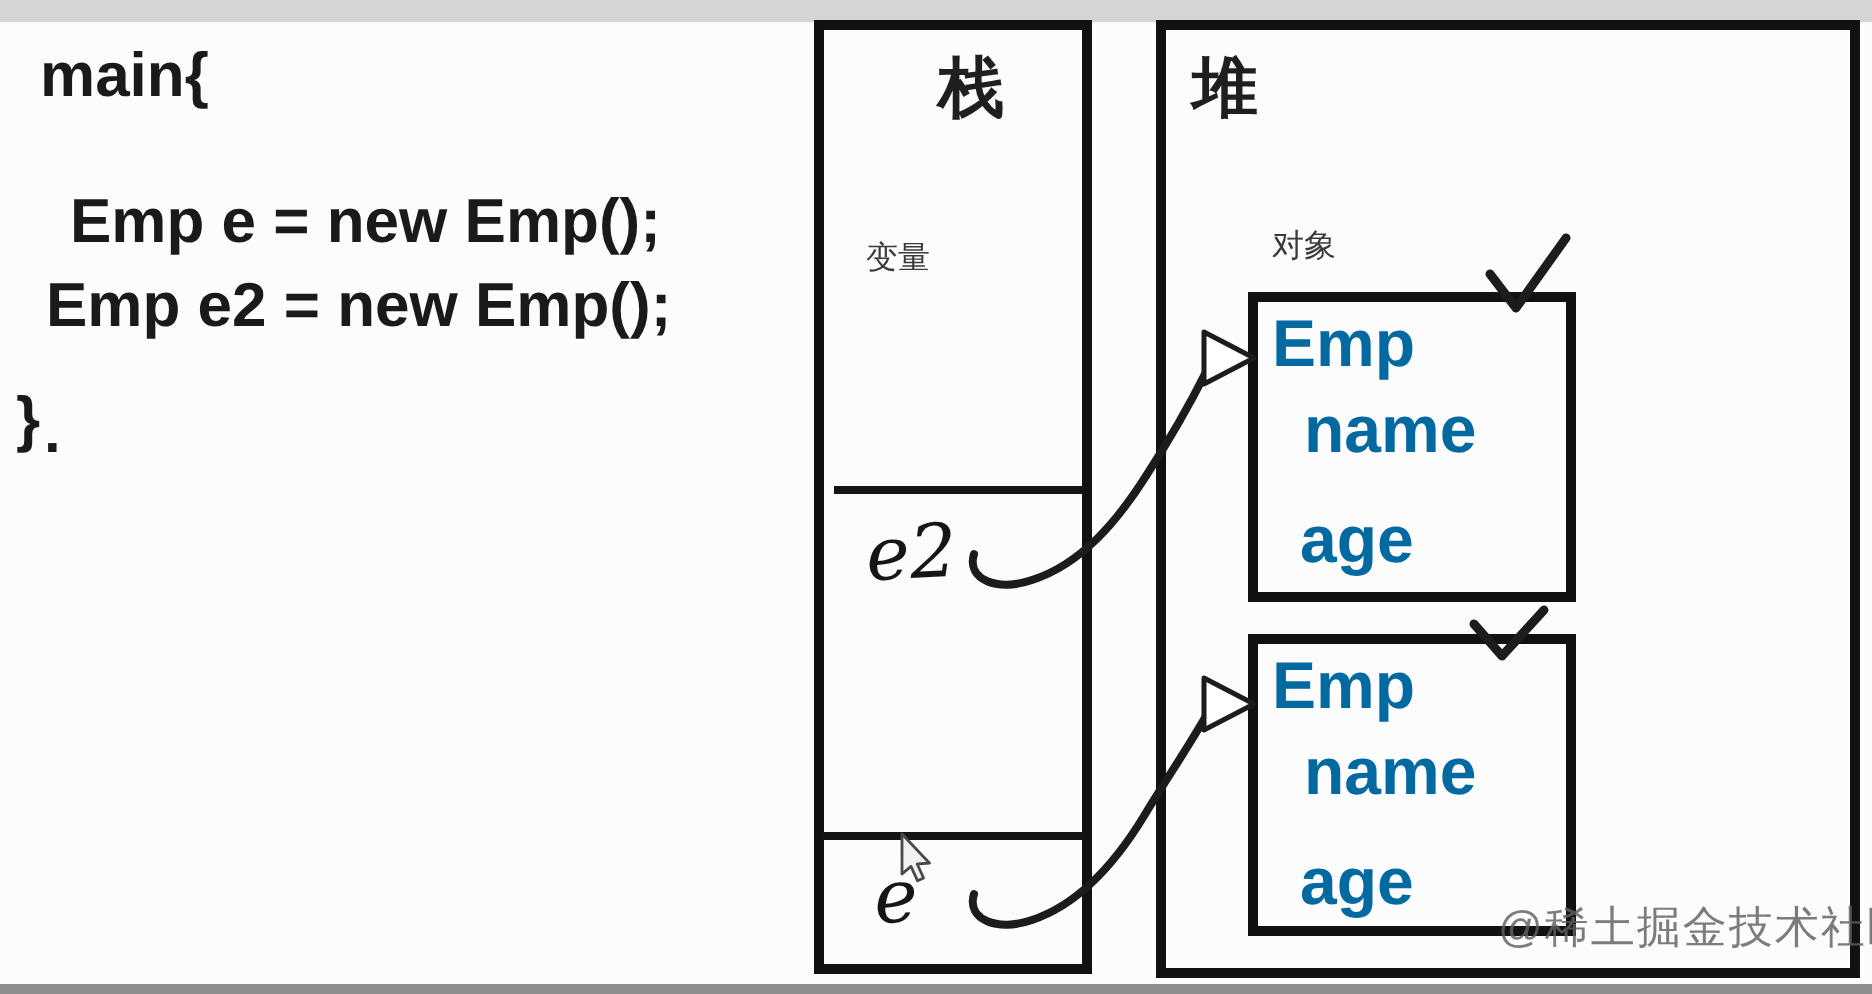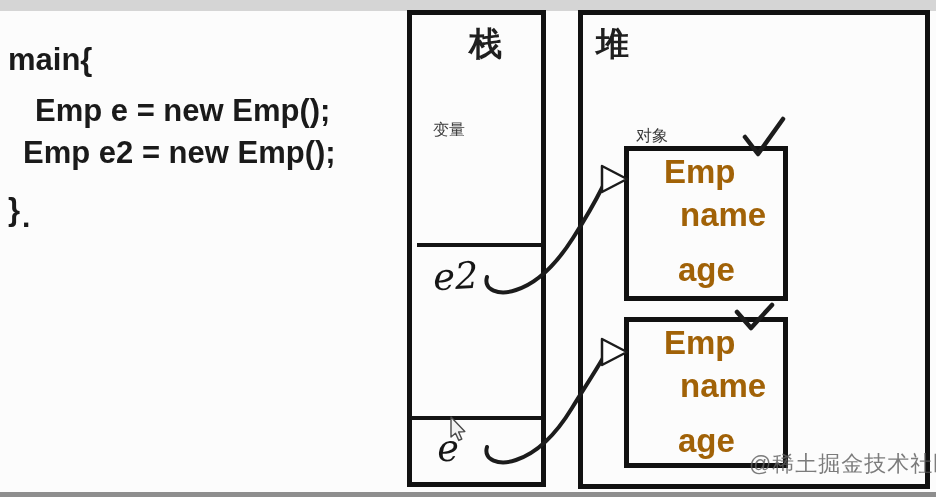--- a/index.html
+++ b/index.html
@@ -15,61 +15,61 @@
     white-space:nowrap;line-height:1.1;
   }
   .box{position:absolute;border:5px solid #111;background:transparent;box-sizing:border-box;}
   .zone-title{position:absolute;font-size:33px;font-weight:600;color:#1f1f1f;line-height:1;}
   .zone-label{position:absolute;font-size:16px;font-weight:400;color:#3a3a3a;line-height:1;}
   .divider{position:absolute;height:4px;background:#141414;}
   .slot-name{
     position:absolute;font-family:"DejaVu Serif",serif;font-style:italic;
     font-size:37px;color:#161616;line-height:1;transform:rotate(-3deg);
   }
-  .obj-text{position:absolute;color:#a16207;font-size:33px;font-weight:600;line-height:1;white-space:nowrap;margin-left:28px;}
+  .obj-text{position:absolute;color:#0369a1;font-size:33px;font-weight:600;line-height:1;white-space:nowrap;}
   #annotations{position:absolute;left:0;top:0;pointer-events:none;}
   .wm-url{
     position:absolute;font-family:"Liberation Serif",serif;font-size:20px;
     color:#d8c4c4;letter-spacing:.5px;white-space:nowrap;line-height:1;
   }
   .wm-community{
     position:absolute;font-size:22px;color:rgba(95,95,95,.82);
     white-space:nowrap;line-height:1;letter-spacing:1px;
   }
 </style>
 </head>
 <body>
 
 <div id="stage">
 
   <div id="top-strip" class="strip"></div>
   <div id="bottom-strip" class="strip"></div>
 
   <div>
-    <div class="code-line" style="left:8px;top:21px;margin-top:22px;">main{</div>
+    <div class="code-line" style="left:20px;top:21px;">main{</div>
     <div class="code-line" style="left:35px;top:94px;">Emp e = new Emp();</div>
     <div class="code-line" style="left:23px;top:136px;">Emp e2 = new Emp();</div>
     <div class="code-line" style="left:8px;top:193px;">}</div>
     <div class="code-line" style="left:22px;top:200px;font-size:30px;">.</div>
   </div>
 
   <div>
     <div class="box" style="left:407px;top:10px;width:139px;height:477px;"></div>
     <div class="zone-title" style="left:469px;top:27px;">栈</div>
     <div class="zone-label" style="left:433px;top:122px;">变量</div>
     <div class="divider" style="left:417px;top:243px;width:125px;"></div>
     <div class="slot-name" style="left:433px;top:258px;">e2</div>
     <div class="divider" style="left:411px;top:416px;width:131px;"></div>
     <div class="slot-name" style="left:437px;top:430px;">e</div>
   </div>
 
   <div>
     <div class="box" style="left:578px;top:10px;width:352px;height:479px;"></div>
     <div class="zone-title" style="left:596px;top:27px;">堆</div>
-    <div class="zone-label" style="left:636px;top:128px;">对象</div>
+    <div class="zone-label" style="left:636px;top:116px;">对象</div>
 
     <div class="box" style="left:624px;top:146px;width:164px;height:155px;"></div>
     <div class="obj-text" style="left:636px;top:155px;">Emp</div>
     <div class="obj-text" style="left:652px;top:198px;">name</div>
     <div class="obj-text" style="left:650px;top:253px;">age</div>
 
     <div class="box" style="left:624px;top:317px;width:164px;height:151px;"></div>
     <div class="obj-text" style="left:636px;top:326px;">Emp</div>
     <div class="obj-text" style="left:652px;top:369px;">name</div>
     <div class="obj-text" style="left:650px;top:424px;">age</div>

